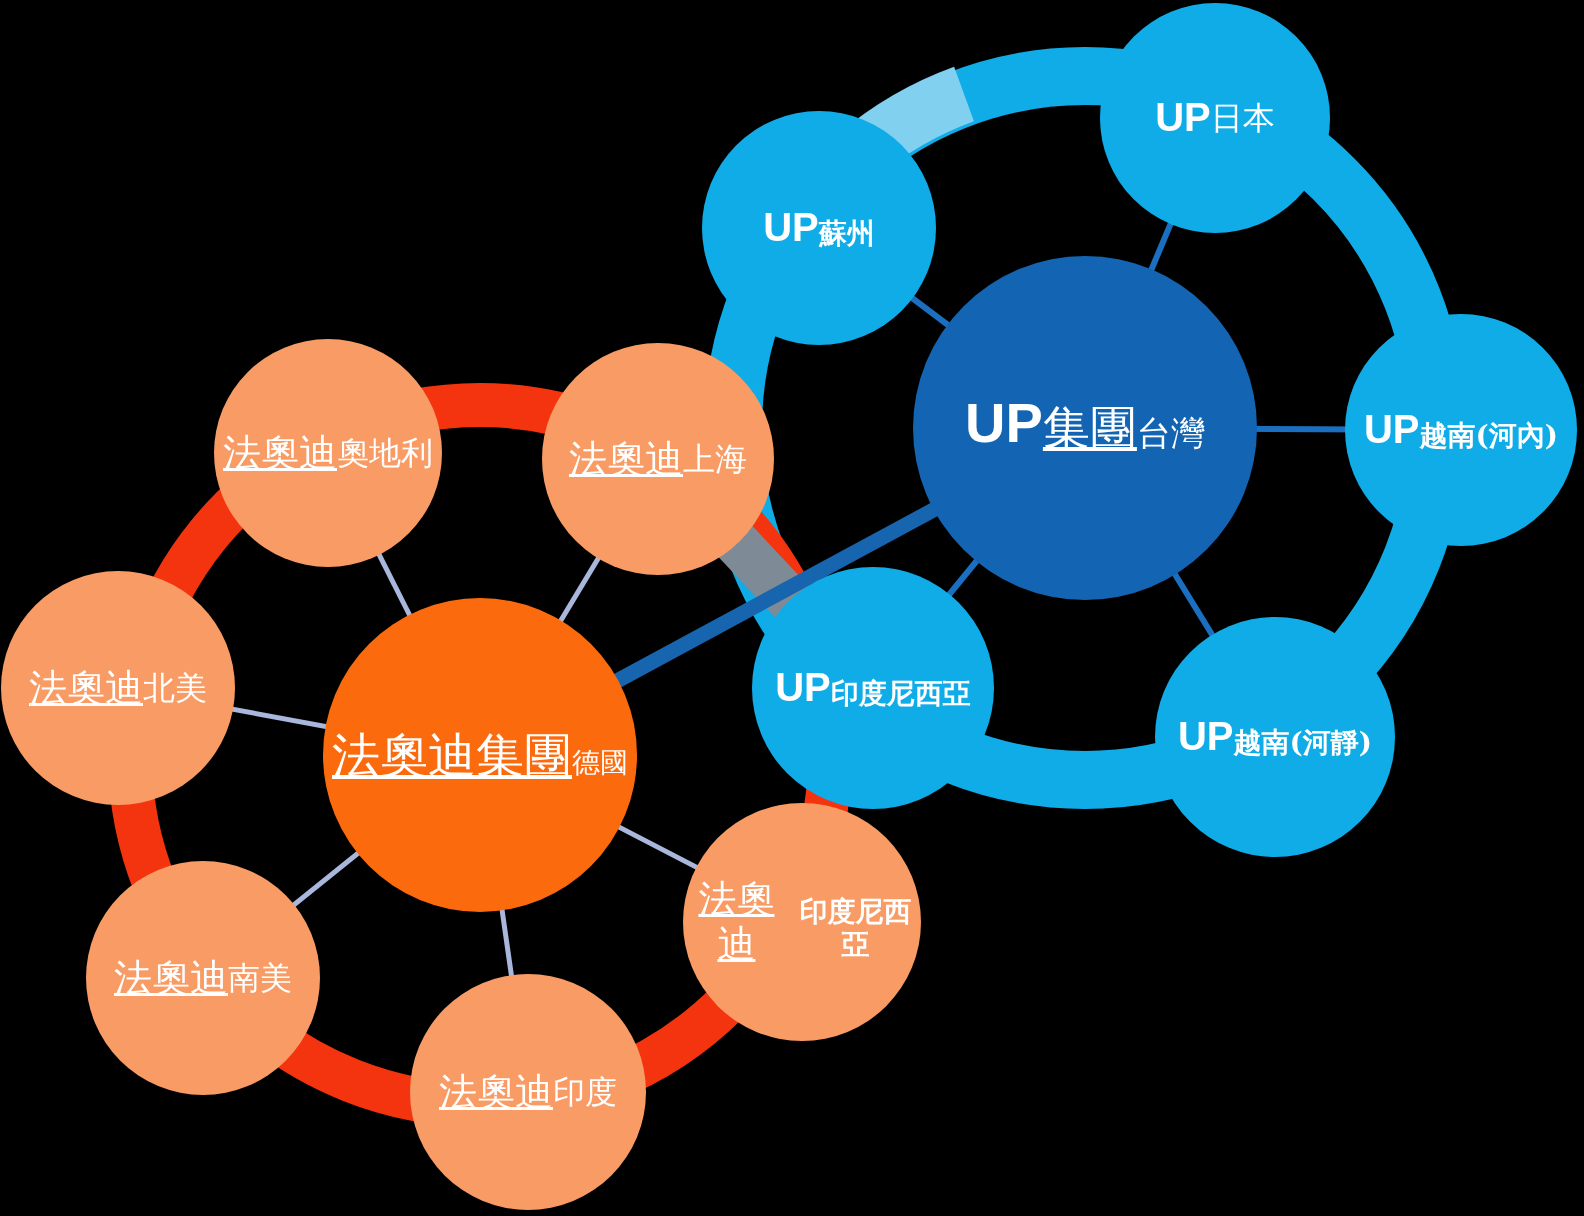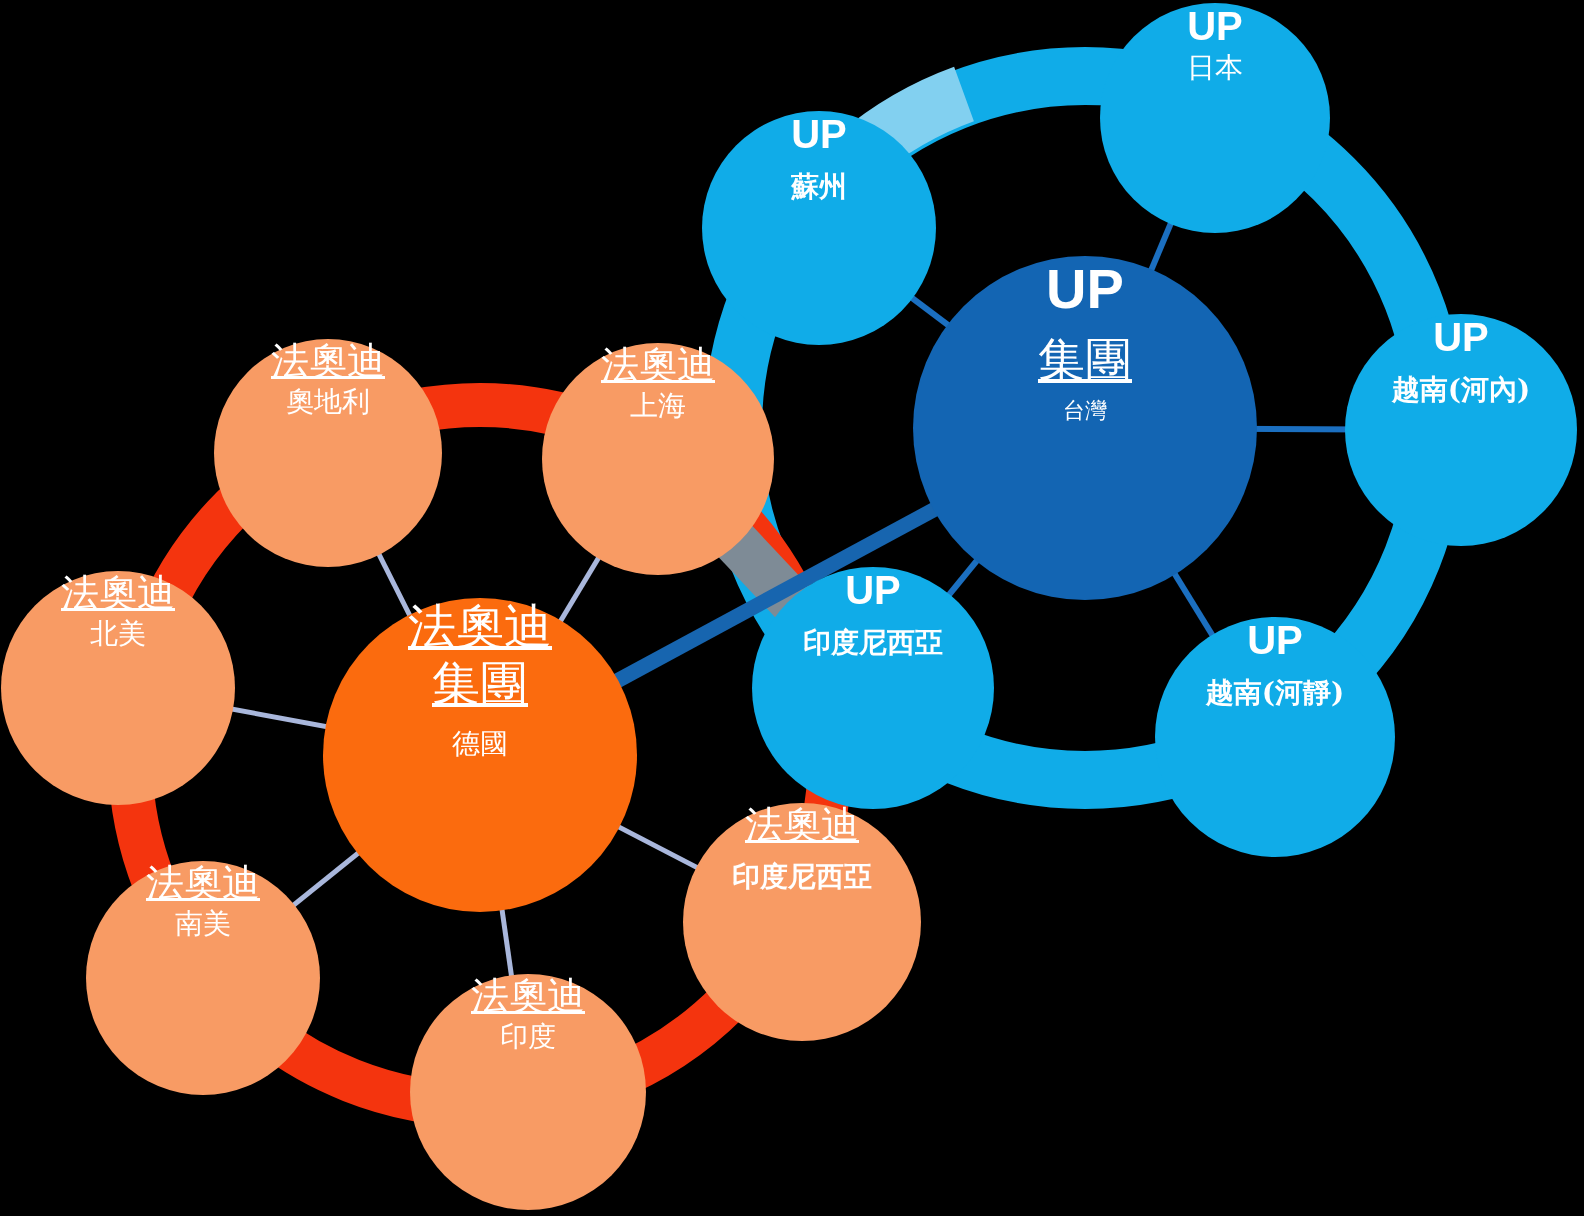--- a/index.html
+++ b/index.html
@@ -1,29 +1,29 @@
 <!DOCTYPE html>
 <html><head>
 <meta charset="utf-8">
 <style>
   html,body{margin:0;padding:0;background:#000;}
   #canvas{position:relative;width:1584px;height:1216px;background:#000;overflow:hidden;
           font-family:"DejaVu Serif","Liberation Serif",serif;}
   #wires{position:absolute;left:0;top:0;}
-  .node{position:absolute;border-radius:50%;display:flex;flex-direction:column;
-        align-items:center;justify-content:flex-start;color:#fff;text-align:center;line-height:1.18;}
+  .node{position:absolute;border-radius:50%;display:flex;flex-direction:row;
+        align-items:center;justify-content:center;color:#fff;text-align:center;line-height:1.18;}
   .cjk-name{font-size:38px;text-decoration:underline;}
-  .sub{font-size:28px;margin-top:1px;}
+  .sub{font-size:32px;margin-top:1px;}
   .sub-bold{font-size:28px;margin-top:12px;font-weight:bold;}
   .latin{font-family:"Liberation Sans","DejaVu Sans",sans-serif;font-weight:bold;font-size:40px;}
   .center-node .cjk-name{font-size:48px;}
   .center-node .sub{font-size:28px;margin-top:16px;}
   .up-center .latin{font-size:56px;margin-bottom:10px;}
   .up-center .cjk-name{font-size:47px;}
-  .up-center .sub{font-size:22px;margin-top:10px;}
+  .up-center .sub{font-size:34px;margin-top:10px;}
 </style>
 </head>
 <body>
 
 <div id="canvas">
 
   <svg id="wires" width="1584" height="1216" viewBox="0 0 1584 1216">
 
     <circle cx="1085" cy="428" r="352" fill="none" stroke="#10ACE8" stroke-width="58"></circle>
     <path d="M 857 156 A 352 352 0 0 1 964 94" fill="none" stroke="#82D0F0" stroke-width="58"></path>

